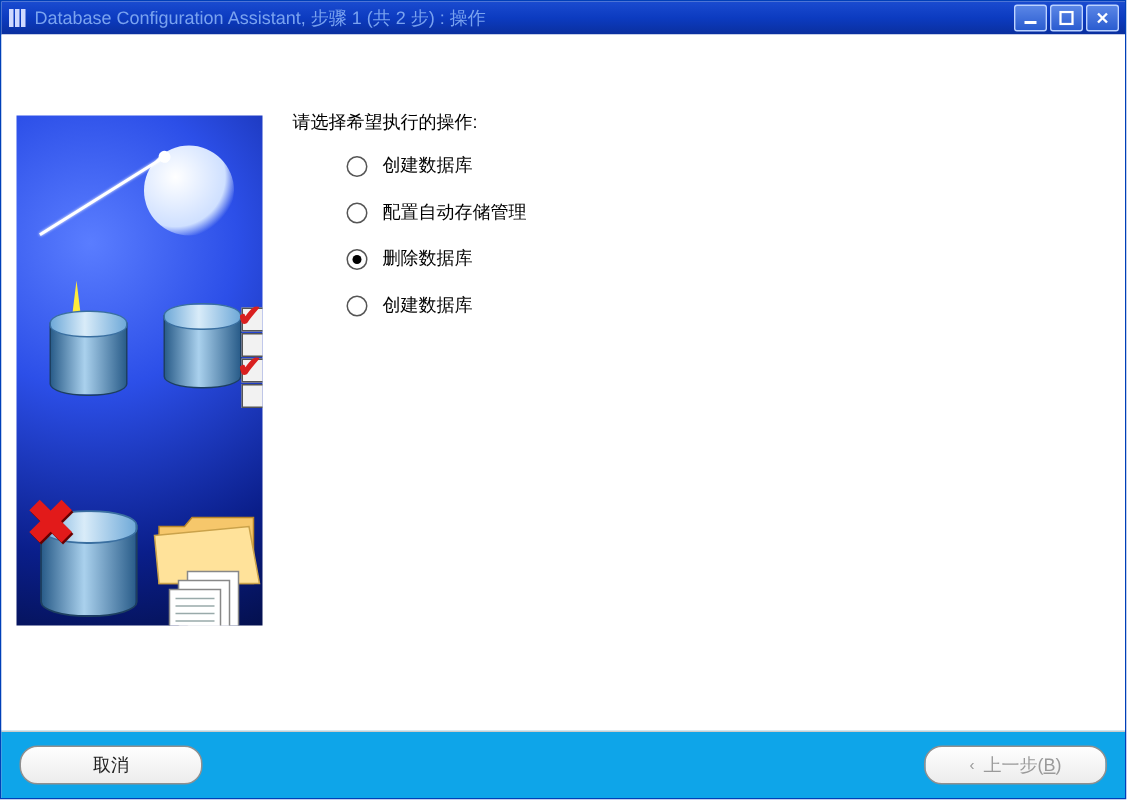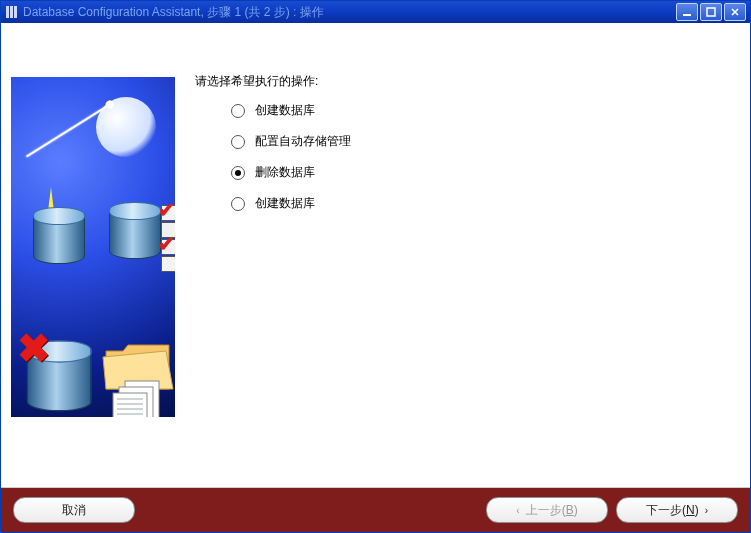--- a/index.html
+++ b/index.html
@@ -205,21 +205,21 @@
   }
 
   
   .footer {
     height: 44px;
     border-top: 1px solid #ccc;
     display:flex;
     align-items:center;
     padding: 0 12px;
     gap: 8px;
-    background:#7f1d1d;
+    background:#0ea5e9;
   }
   .footer .spacer { flex:1 1 auto; }
   .btn {
     min-width: 96px;
     height: 24px;
     border:1px solid #8f8f8f;
     border-radius: 12px;
     background: linear-gradient(to bottom, #fefefe, #ececec);
     display:flex;
     align-items:center;
@@ -347,19 +347,15 @@
 
   <div class="footer">
     <div class="btn">
       <span>取消</span>
     </div>
     <div class="spacer"></div>
     <div class="btn disabled">
       <span class="chev">‹</span>
       <span><span>上一步</span>(<span class="underline-key">B</span>)</span>
     </div>
-    <div class="btn">
-      <span><span>下一步</span>(<span class="underline-key">N</span>)</span>
-      <span class="chev">›</span>
-    </div>
   </div>
 
 </div>
 
 </body></html>

